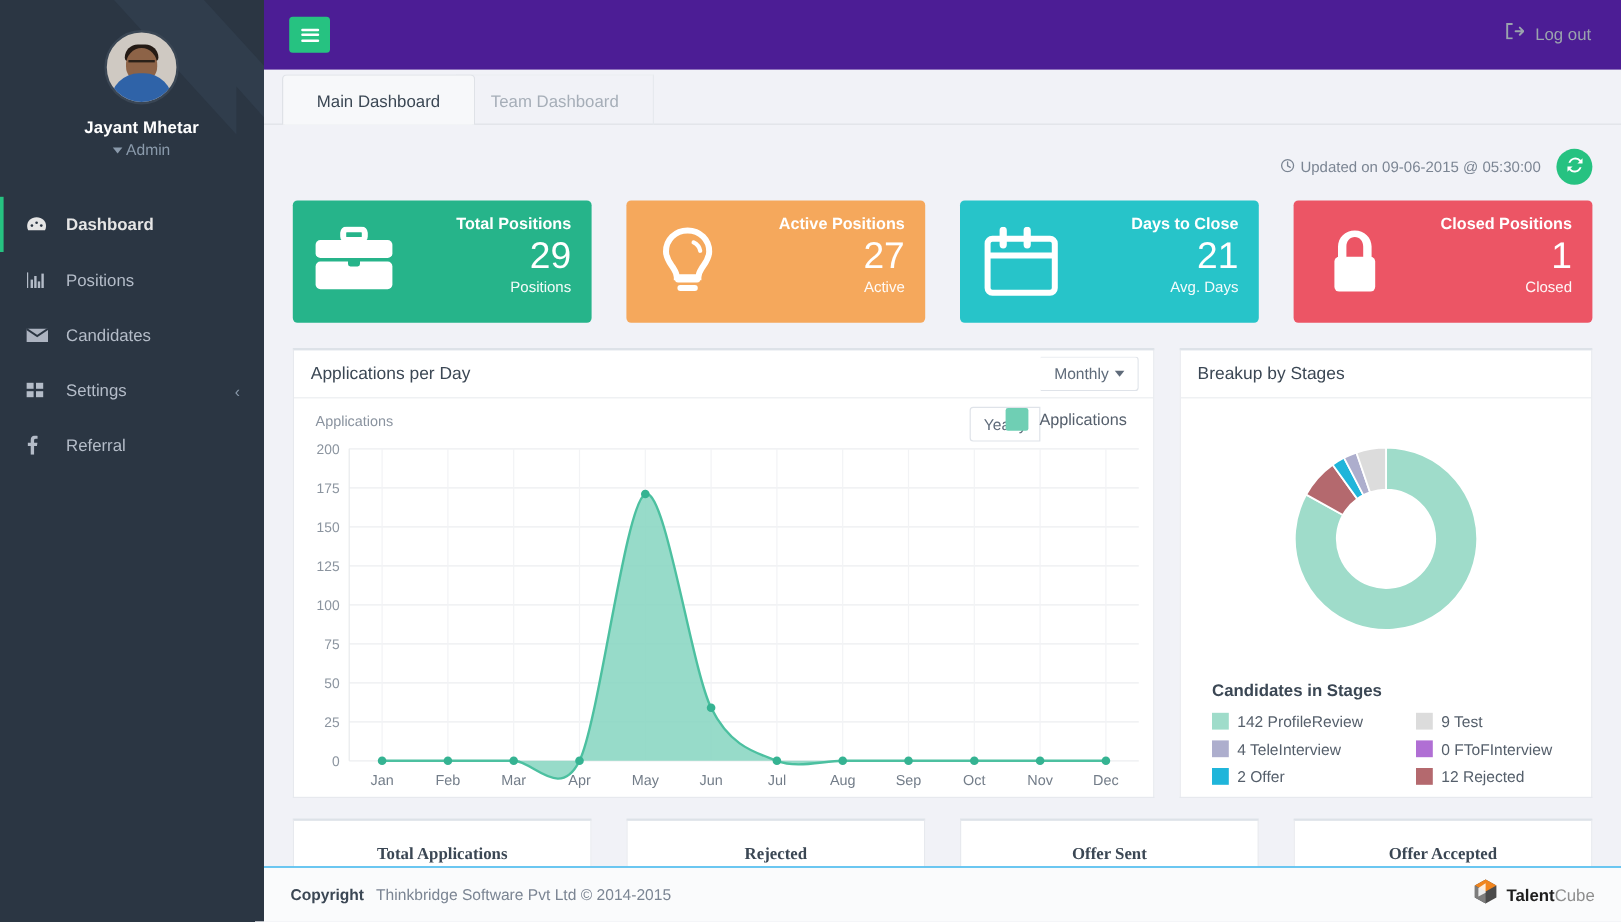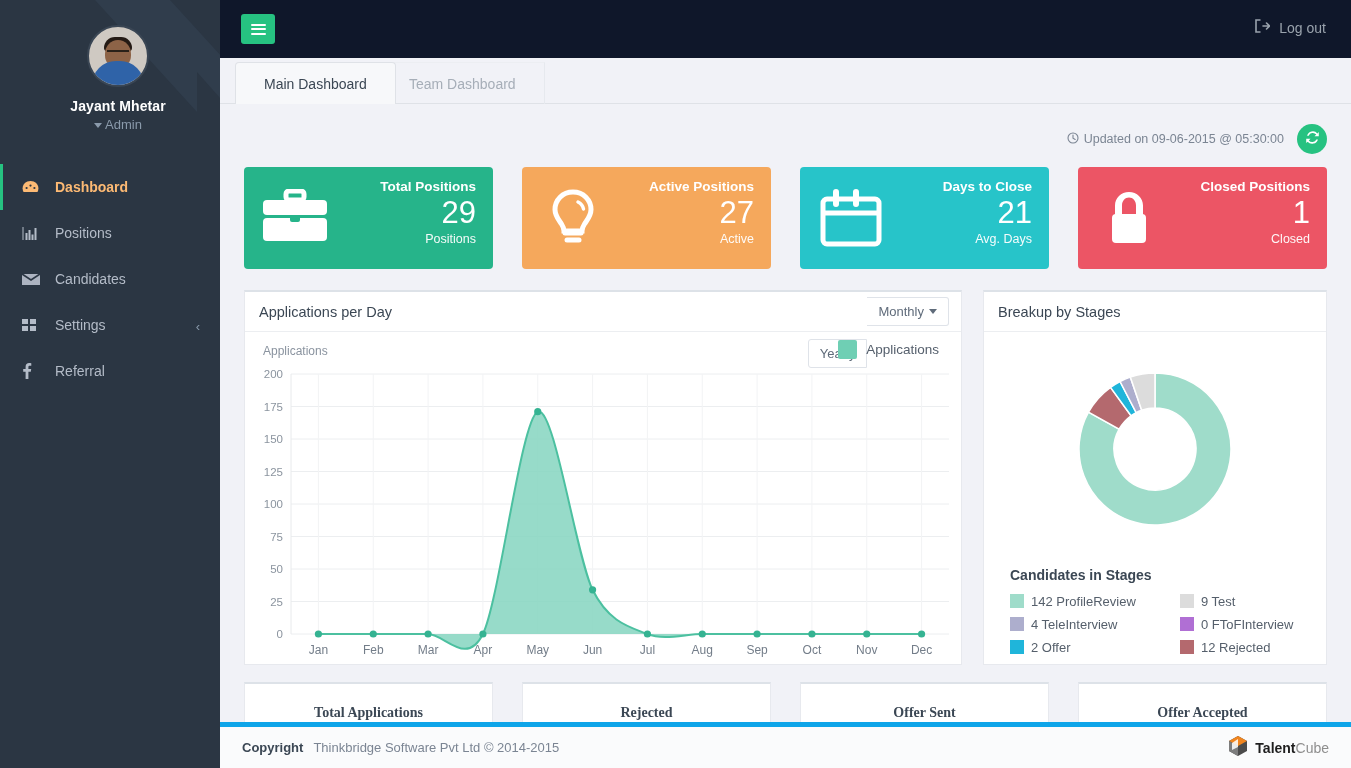--- a/index.html
+++ b/index.html
@@ -88,21 +88,21 @@
   .nav-list { margin-top: 32px; }
   .nav-item {
     position: relative;
     display: flex; align-items: center;
     height: 46px;
     padding-left: 22px;
     color: #b4bcc8;
     font-size: 14px;
     cursor: pointer;
   }
-  .nav-item.active { color: #fdba74; font-weight: bold; }
+  .nav-item.active { color: #e5e5e5; font-weight: bold; }
   .nav-item.active::before {
     content: "";
     position: absolute; left: 0; top: 0;
     width: 3px; height: 100%;
     background: #26c281;
   }
   .nav-icon {
     width: 20px; height: 16px;
     margin-right: 13px;
     display: inline-flex; align-items: center; justify-content: flex-start;
@@ -112,21 +112,21 @@
   .nav-chevron {
     position: absolute; right: 20px; top: 50%;
     margin-top: -6px;
     color: #8a9aab; font-size: 13px;
   }
 
   
   #topbar {
     position: absolute; left: 220px; top: 0;
     width: 1131px; height: 58px;
-    background: #0f172a;
+    background: #4c1d95;
   }
   .burger-btn {
     position: absolute; left: 21px; top: 14px;
     width: 34px; height: 30px;
     background: #26c281;
     border: none; border-radius: 3px;
     cursor: pointer;
     display: flex; align-items: center; justify-content: center;
   }
   .burger-btn .bars { width: 15px; }
@@ -306,21 +306,21 @@
     border-top: 2px solid #dde2e8;
     display: flex; align-items: center; justify-content: center;
     font-size: 14px; font-weight: bold; color: #3b4754;
   }
 
   
   #footer {
     position: absolute; left: 220px; top: 722px;
     width: 1131px; height: 46px;
     background: #fafbfc;
-    border-top: 5px solid #0ea5e9;
+    border-top: 1px solid #0ea5e9;
     display: flex; align-items: center;
     padding: 0 22px;
   }
   .copy-label { font-size: 13px; font-weight: bold; color: #3b4754; margin-right: 10px; }
   .copy-text { font-size: 13px; color: #7b8593; }
   .brand {
     margin-left: auto;
     display: flex; align-items: center; gap: 6px;
   }
   .brand-name { font-size: 14px; color: #3d3d3d; }

